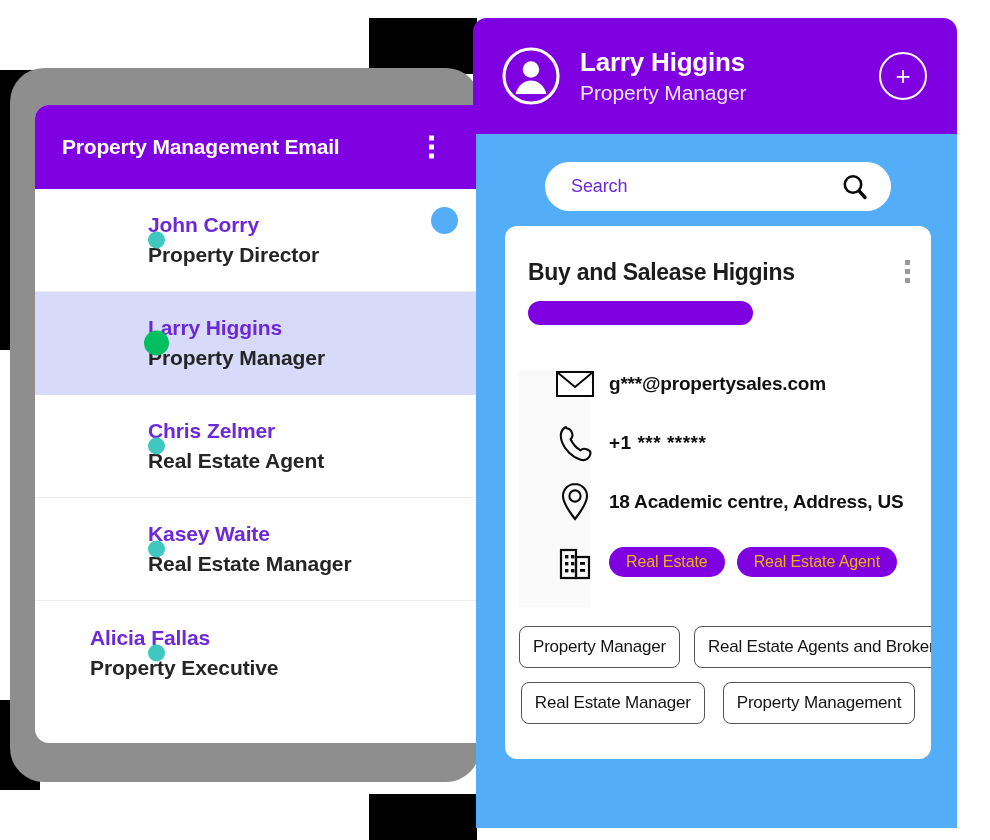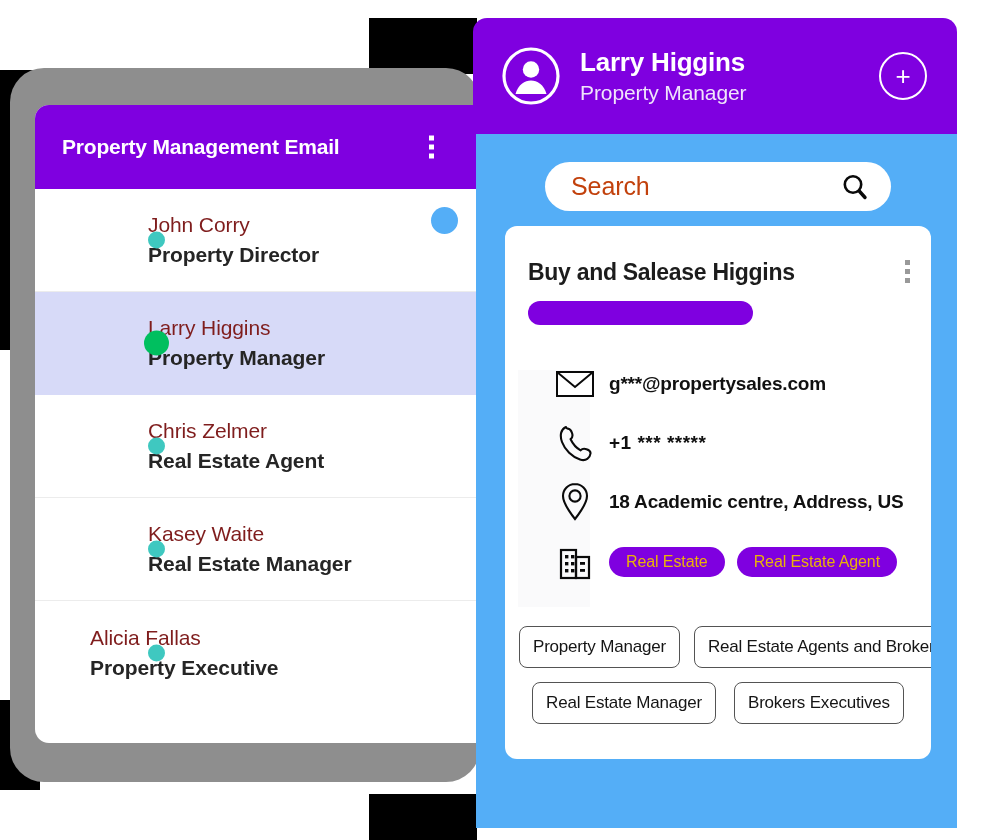--- a/index.html
+++ b/index.html
@@ -136,22 +136,22 @@
     width: 25px;
     height: 25px;
     left: 109px;
     background: #00bf5f;
   }
   .contact-text {
     margin-left: 35px;
   }
   .contact-name {
     font-size: 21px;
-    font-weight: normal;
-    color: #7f1d1d;
+    font-weight: bold;
+    color: #6d28d9;
     line-height: 1.42;
     letter-spacing: -0.1px;
   }
   .contact-role {
     font-size: 21px;
     font-weight: bold;
     color: #252525;
     line-height: 1.42;
     letter-spacing: -0.1px;
   }
@@ -239,22 +239,22 @@
     height: 49px;
     background: #ffffff;
     border-radius: 26px;
     display: flex;
     align-items: center;
     padding: 0 22px 0 26px;
     box-sizing: border-box;
   }
   .search-placeholder {
     flex: 1 1 auto;
-    font-size: 25px;
-    color: #c2410c;
+    font-size: 18px;
+    color: #6d28d9;
     letter-spacing: -0.1px;
   }
   .search-icon { width: 28px; height: 28px; flex: 0 0 28px; }
 
   
   .detail-card {
     position: absolute;
     left: 505px;
     top: 226px;
     width: 426px;
@@ -544,17 +544,17 @@
 
   </div>
 
   <div class="chip-area">
     <div class="chip-row row1">
       <button class="chip">Property Manager</button>
       <button class="chip">Real Estate Agents and Brokers</button>
     </div>
     <div class="chip-row row2">
       <button class="chip">Real Estate Manager</button>
-      <button class="chip">Brokers Executives</button>
+      <button class="chip">Property Management</button>
     </div>
   </div>
 
 </div>
 
 </body></html>

